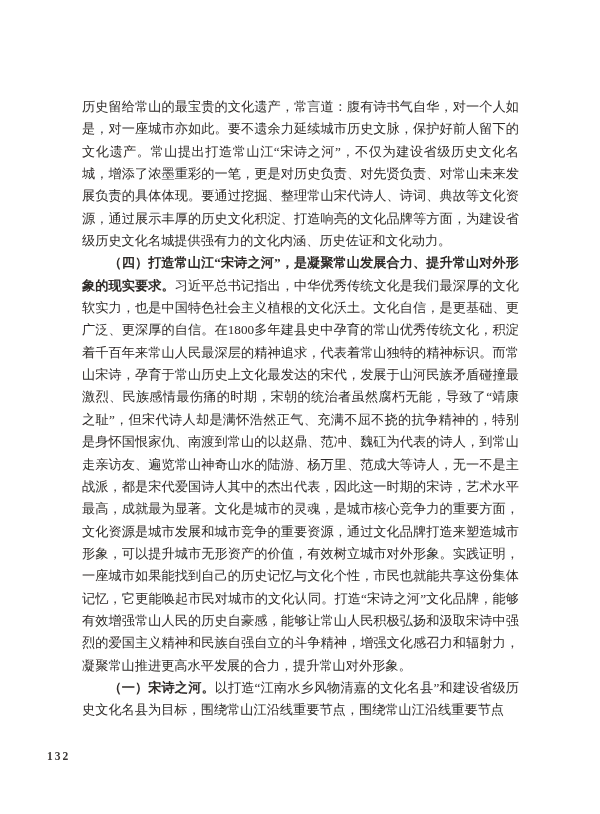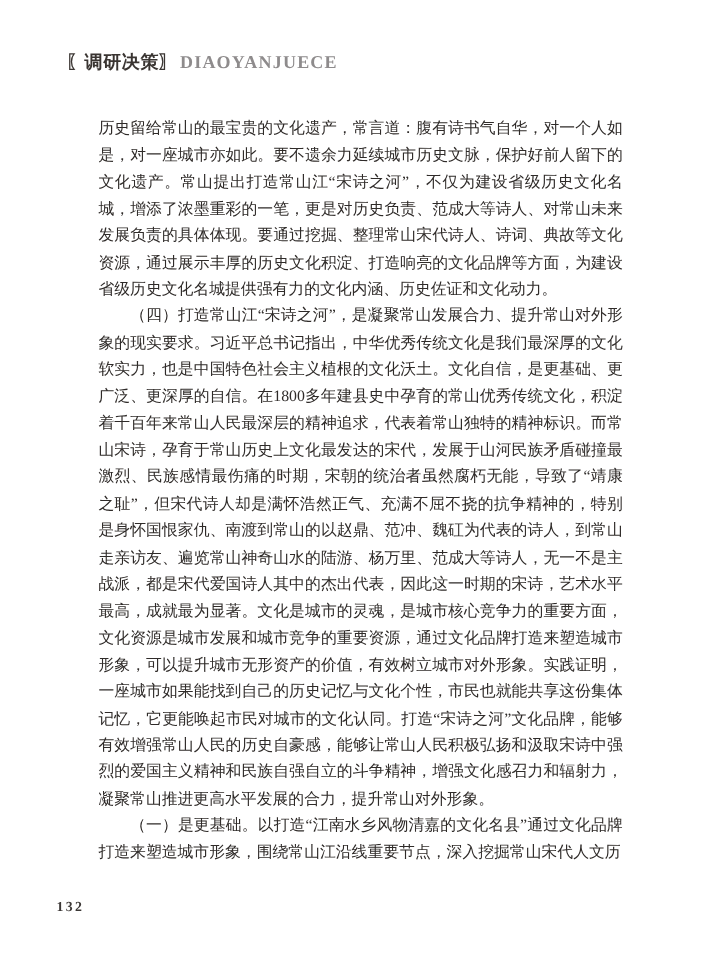--- a/index.html
+++ b/index.html
@@ -49,42 +49,39 @@
     text-justify: inter-ideograph;
   }
   .doc-body p {
     margin: 0;
     padding: 0;
   }
   .doc-body p.indent {
     text-indent: 2em;
   }
   .doc-body .bold {
-    font-weight: 400;
+    font-weight: 700;
   }
   .page-number {
     position: absolute;
     left: 47px;
     top: 750px;
     font-size: 11.5px;
     letter-spacing: 2px;
     color: #3c3836;
     font-weight: bold;
   }
 </style>
 </head>
 <body>
 
 <div class="page">
 
-  <header class="page-header">
-    <span class="brand-cn">〖调研决策〗</span><span class="brand-en">DIAOYANJUECE</span>
-  </header>
 
   <main class="doc-body" id="doc-body">
-      <p class=""><span class="">历史留给常山的最宝贵的文化遗产，常言道：腹有诗书气自华，对一个人如是，对一座城市亦如此。要不遗余力延续城市历史文脉，保护好前人留下的文化遗产。常山提出打造常山江“宋诗之河”，不仅为建设省级历史文化名城，增添了浓墨重彩的一笔，更是对历史负责、范成大等诗人、对常山未来发展负责的具体体现。要通过挖掘、整理常山宋代诗人、诗词、典故等文化资源，通过展示丰厚的历史文化积淀、打造响亮的文化品牌等方面，为建设省级历史文化名城提供强有力的文化内涵、历史佐证和文化动力。</span></p>
+      <p class=""><span class="">历史留给常山的最宝贵的文化遗产，常言道：腹有诗书气自华，对一个人如是，对一座城市亦如此。要不遗余力延续城市历史文脉，保护好前人留下的文化遗产。常山提出打造常山江“宋诗之河”，不仅为建设省级历史文化名城，增添了浓墨重彩的一笔，更是对历史负责、对先贤负责、对常山未来发展负责的具体体现。要通过挖掘、整理常山宋代诗人、诗词、典故等文化资源，通过展示丰厚的历史文化积淀、打造响亮的文化品牌等方面，为建设省级历史文化名城提供强有力的文化内涵、历史佐证和文化动力。</span></p>
       <p class="indent"><span class="bold">（四）打造常山江“宋诗之河”，是凝聚常山发展合力、提升常山对外形象的现实要求。</span><span class="">习近平总书记指出，中华优秀传统文化是我们最深厚的文化软实力，也是中国特色社会主义植根的文化沃土。文化自信，是更基础、更广泛、更深厚的自信。在1800多年建县史中孕育的常山优秀传统文化，积淀着千百年来常山人民最深层的精神追求，代表着常山独特的精神标识。而常山宋诗，孕育于常山历史上文化最发达的宋代，发展于山河民族矛盾碰撞最激烈、民族感情最伤痛的时期，宋朝的统治者虽然腐朽无能，导致了“靖康之耻”，但宋代诗人却是满怀浩然正气、充满不屈不挠的抗争精神的，特别是身怀国恨家仇、南渡到常山的以赵鼎、范冲、魏矼为代表的诗人，到常山走亲访友、遍览常山神奇山水的陆游、杨万里、范成大等诗人，无一不是主战派，都是宋代爱国诗人其中的杰出代表，因此这一时期的宋诗，艺术水平最高，成就最为显著。文化是城市的灵魂，是城市核心竞争力的重要方面，文化资源是城市发展和城市竞争的重要资源，通过文化品牌打造来塑造城市形象，可以提升城市无形资产的价值，有效树立城市对外形象。实践证明，一座城市如果能找到自己的历史记忆与文化个性，市民也就能共享这份集体记忆，它更能唤起市民对城市的文化认同。打造“宋诗之河”文化品牌，能够有效增强常山人民的历史自豪感，能够让常山人民积极弘扬和汲取宋诗中强烈的爱国主义精神和民族自强自立的斗争精神，增强文化感召力和辐射力，凝聚常山推进更高水平发展的合力，提升常山对外形象。</span></p>
-      <p class="indent"><span class="bold">（一）是更基础。</span><span class="">以打造“江南水乡风物清嘉的文化名县”通过文化品牌打造来塑造城市形象，围绕常山江沿线重要节点，深入挖掘常山宋代人文历</span></p>
+      <p class="indent"><span class="bold">（一）宋诗之河。</span><span class="">以打造“江南水乡风物清嘉的文化名县”和建设省级历史文化名县为目标，围绕常山江沿线重要节点，围绕常山江沿线重要节点</span></p>
     </main>
 
   <div class="page-number">132</div>
 
 </div>
 
 </body></html>

